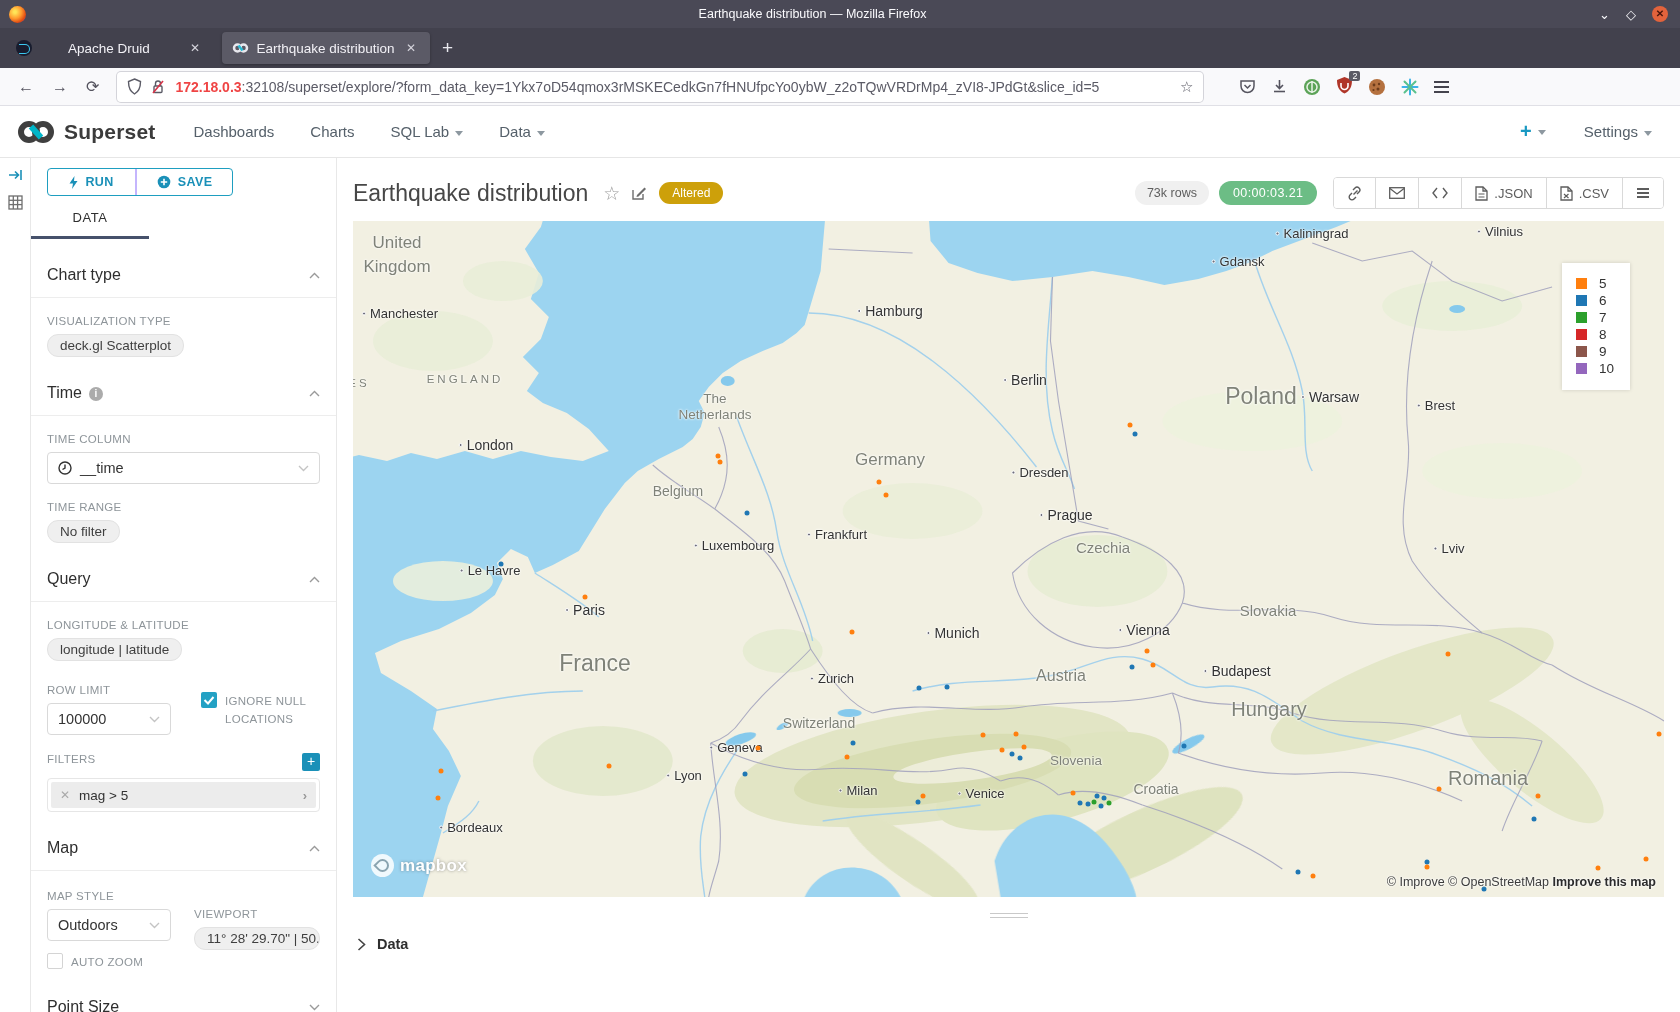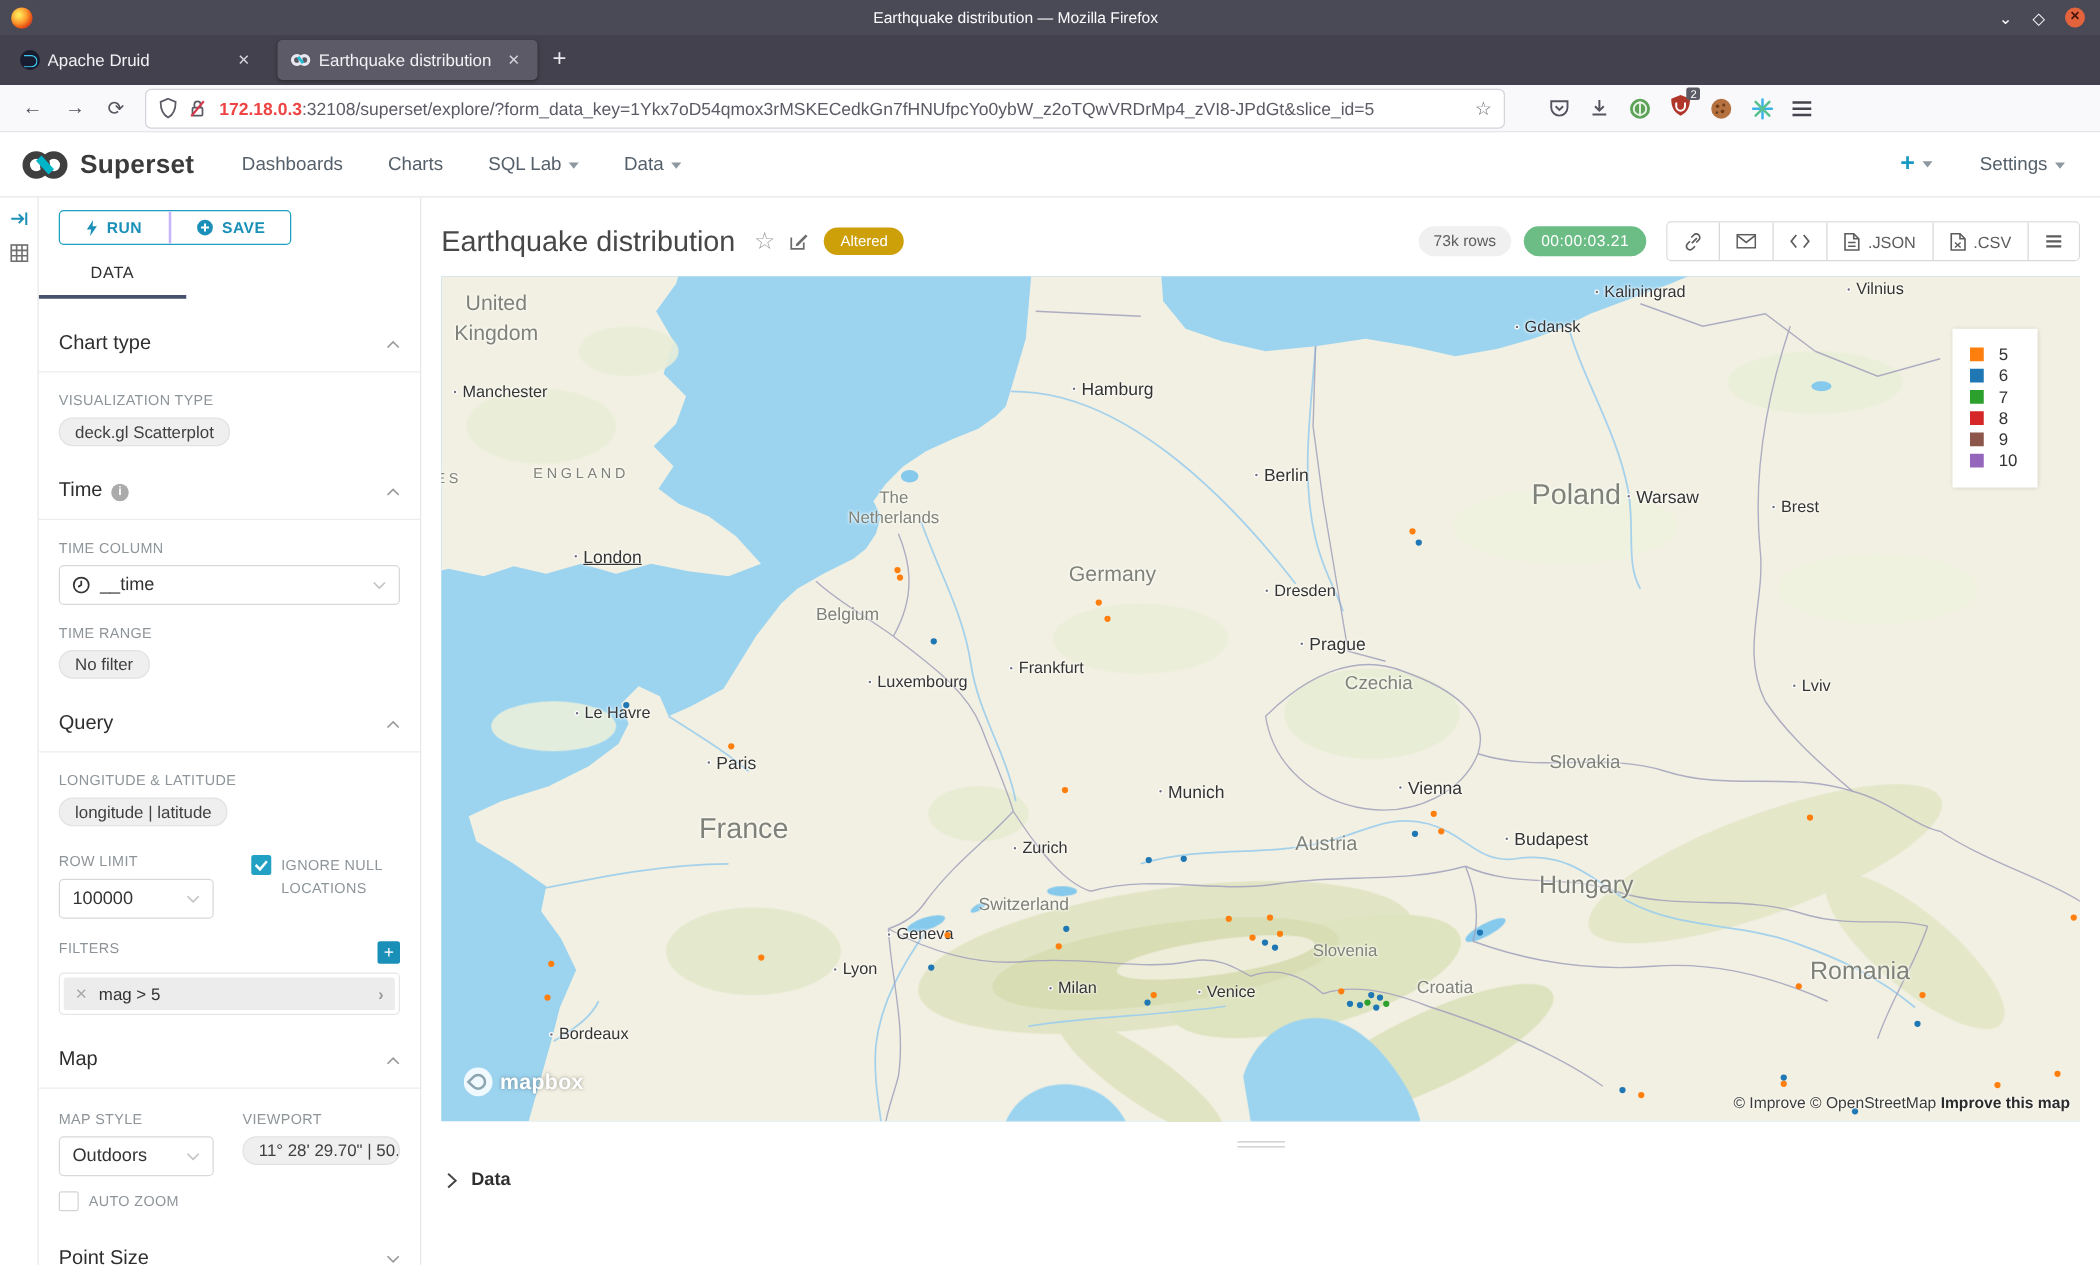--- a/index.html
+++ b/index.html
@@ -8,21 +8,21 @@
   
   .titlebar { height:28px; background:#4a4956; display:flex; align-items:center; color:#fbfbfe; font-size:12.5px; }
   .ff-logo { width:17px; height:17px; margin-left:9px; border-radius:50%;
     background: radial-gradient(circle at 35% 35%, #ffe558 8%, #ff9a2e 42%, #e04a12 70%, #7542c8 100%); }
   .win-title { flex:1; text-align:center; }
   .win-ctrls { display:flex; align-items:center; gap:16px; margin-right:12px; }
   .win-ctrls .g { color:#fbfbfe; font-size:13px; }
   .close-dot { width:16px; height:16px; border-radius:50%; background:#e2633c; color:#47140a; font-size:10px; line-height:16px; text-align:center; font-weight:bold; }
 
   .tabbar { height:40px; background:#42414d; display:flex; align-items:center; }
-  .tab { display:flex; align-items:center; height:32px; margin:4px 2px 4px 6px; padding:0 10px; border-radius:4px; color:#f2f1f6; font-size:13.5px; width:208px; position:relative; }
+  .tab { display:flex; align-items:center; height:32px; margin:4px 2px 4px 6px; padding:0 10px; border-radius:4px; color:#f2f1f6; font-size:13.5px; width:208px; position:relative;text-align:center; }
   .tab.active { background:#5b5a66; box-shadow:0 1px 3px rgba(0,0,0,.3); }
   .tab .ttl { flex:1; white-space:nowrap; overflow:hidden; margin:0 6px; }
   .tab .x { color:#d5d4dc; font-size:12px; padding:2px 4px; }
   .fav-druid { width:16px; height:16px; border-radius:50%; background:#181c2e; position:relative; flex:none; }
   .fav-druid::after { content:""; position:absolute; left:3px; top:4px; width:10px; height:8px; border:1.6px solid #3cc8f0; border-left:none; border-radius:0 7px 7px 0; }
   .fav-sup { width:17px; height:12px; flex:none; }
   .newtab { color:#e8e8ee; font-size:19px; margin-left:10px; font-weight:300; }
 
   .urlbar { height:38px; background:#f9f9fb; border-bottom:1px solid #e0e0e6; display:flex; align-items:center; }
   .navbtn { color:#55545f; font-size:16px; margin-left:18px; }
@@ -58,21 +58,21 @@
   .data-tab { margin:14px 0 0 -16px; width:118px; text-align:center; padding-bottom:11px; border-bottom:3px solid #46516b; font-size:13px; color:#2f2f2f; letter-spacing:.6px; }
 
   .sec-hd { display:flex; justify-content:space-between; align-items:center; margin:27px -16px 0; padding:0 16px 13px; border-bottom:1px solid #ededed; font-size:16px; color:#2e2e2e; }
   .sec-hd.nob { border-bottom:none; }
   .cap { font-size:11.5px; color:#8e959a; letter-spacing:.3px; margin:17px 0 7px; }
   .pill { display:inline-block; background:#efefef; border:1px solid #e2e2e2; border-radius:11px; padding:3px 12px; font-size:13.5px; color:#3f3f3f; white-space:nowrap; }
   .selbox { height:32px; border:1px solid #d9d9d9; border-radius:4px; display:flex; align-items:center; padding:0 10px; font-size:14.5px; color:#333; background:#fff; }
   .selbox .val { flex:1; margin-left:8px; }
   .selbox .val.noic { margin-left:0; }
   .info-i { display:inline-block; width:14px; height:14px; border-radius:50%; background:#ababab; color:#fff; font-size:10px; line-height:14px; text-align:center; font-weight:bold; margin-left:7px; vertical-align:1px; }
-  .two-col { display:flex; margin-top:2px; }
+  .two-col { display:flex; margin-top:2px;align-items:center; }
   .two-col .lcol { width:150px; }
   .two-col .rcol { flex:1; padding-left:4px; }
   .chkrow { display:flex; align-items:flex-start; gap:8px; }
   .chk { width:16px; height:16px; border-radius:2px; flex:none; }
   .chk.on { background:#23a1c4; }
   .chk.off { background:#fff; border:1px solid #d4d4d4; }
   .chklab { font-size:11.5px; color:#8e959a; letter-spacing:.3px; line-height:18px; }
   .filters-hd { display:flex; justify-content:space-between; align-items:flex-start; margin-top:18px; }
   .addbtn { width:18px; height:18px; background:#1a90b8; border-radius:2px; color:#fff; font-size:14px; line-height:17px; text-align:center; }
   .filterbox { margin-top:7px; border:1px solid #e6e6e6; border-radius:4px; padding:3px; }
@@ -529,21 +529,21 @@
           <div class="country" style="left: 915px; top: 389px; font-size: 15px;">Slovakia</div>
           <div class="country" style="left: 916px; top: 488px; font-size: 20px;">Hungary</div>
           <div class="country" style="left: 466px; top: 502px; font-size: 14px;">Switzerland</div>
           <div class="country" style="left: 723px; top: 539px; font-size: 13.5px;">Slovenia</div>
           <div class="country" style="left: 803px; top: 568px; font-size: 14px;">Croatia</div>
           <div class="country" style="left: 1135px; top: 557px; font-size: 20px;">Romania</div>
           <div class="city" style="left: 47px; top: 92px; font-size: 13px;">
             <div class="cdot"></div>
             <span>Manchester</span>
           </div>
-          <div class="city" style="left: 133px; top: 224px; font-size: 14px; text-decoration: underline;">
+          <div class="city" style="left: 133px; top: 224px; font-size: 14px;">
             <div class="cdot"></div>
             <span>London</span>
           </div>
           <div class="city" style="left: 537px; top: 90px; font-size: 14px;">
             <div class="cdot"></div>
             <span>Hamburg</span>
           </div>
           <div class="city" style="left: 672px; top: 159px; font-size: 14px;">
             <div class="cdot"></div>
             <span>Berlin</span>

